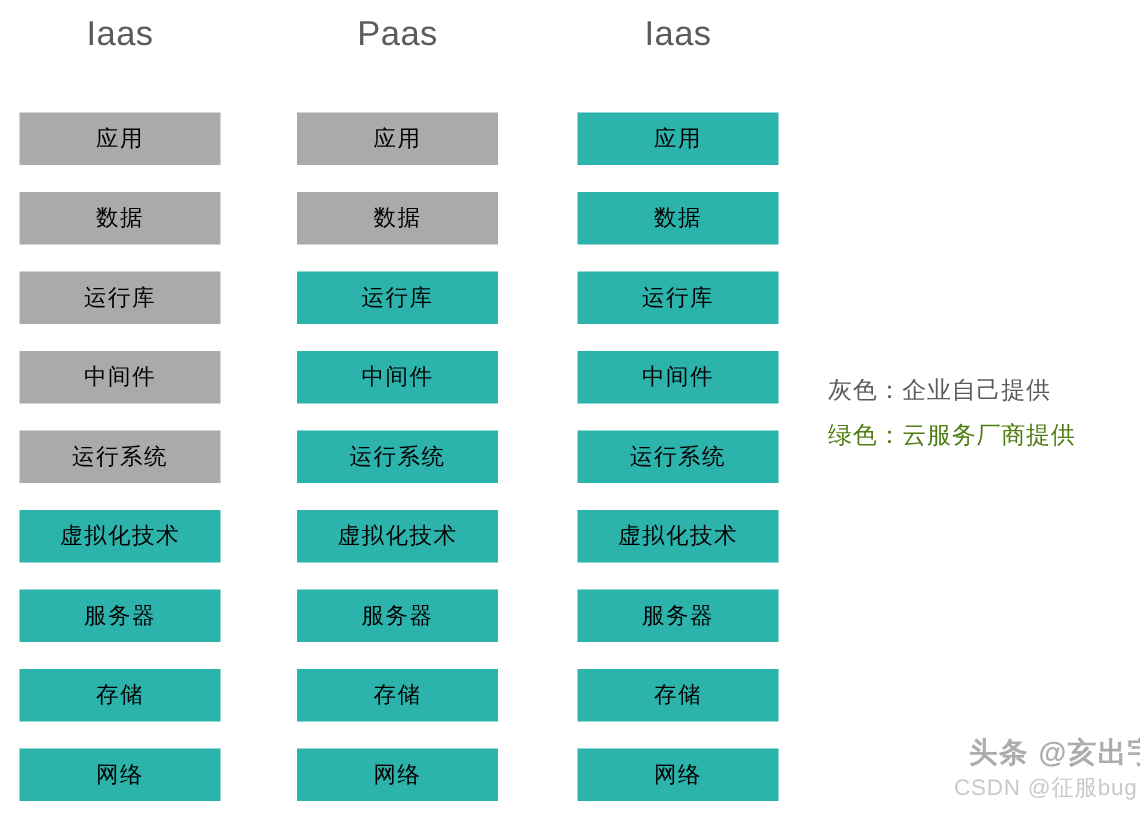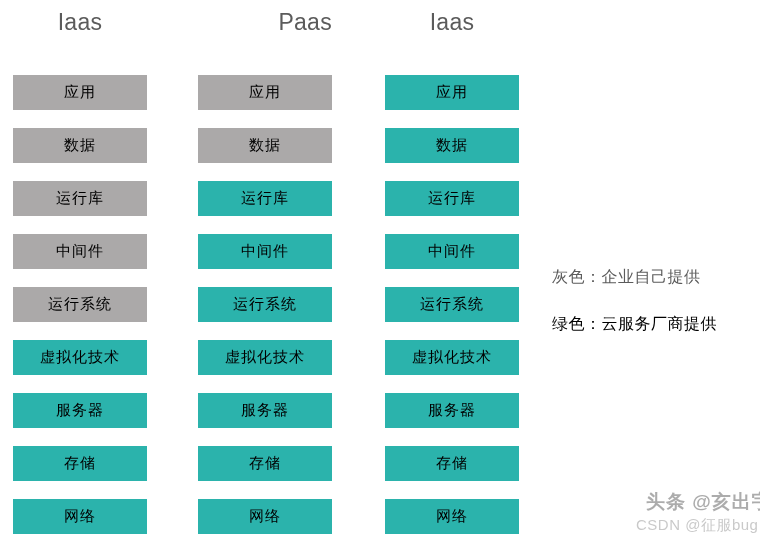--- a/index.html
+++ b/index.html
@@ -53,22 +53,22 @@
   .legend {
     position: absolute;
     left: 552px;
   }
   .legend-line {
     font-size: 16px;
     letter-spacing: 0.5px;
     white-space: nowrap;
     line-height: 30px;
   }
-  .legend-line.gray-text  { color: #5b5b5b; margin-top: 16px; }
-  .legend-line.green-text { color: #000000; margin-top: 17px; }
+  .legend-line.gray-text  { color: #5b5b5b; }
+  .legend-line.green-text { color: #4d7c0f; }
 
   .watermark {
     position: absolute;
     white-space: nowrap;
     pointer-events: none;
     font-weight: 700;
   }
   #wm-toutiao {
     left: 646px;
     top: 489px;
@@ -84,21 +84,21 @@
     font-weight: 400;
     letter-spacing: 0.5px;
   }
 </style>
 </head>
 <body>
 
 <div id="canvas">
 
   <div class="col-header" id="header-0" style="left: 13px; width: 134px; top: 8px;">Iaas</div>
-  <div class="col-header" id="header-1" style="left: 198px; width: 134px; top: 8px; text-align: right;">Paas</div>
+  <div class="col-header" id="header-1" style="left: 198px; width: 134px; top: 8px;">Paas</div>
   <div class="col-header" id="header-2" style="left: 385px; width: 134px; top: 8px;">Iaas</div>
 
   <div class="stack" id="stack-0" style="left: 13px;">
       <div class="layer-box gray">
         <span>应用</span>
       </div>
       <div class="layer-box gray">
         <span>数据</span>
       </div>
       <div class="layer-box gray">

